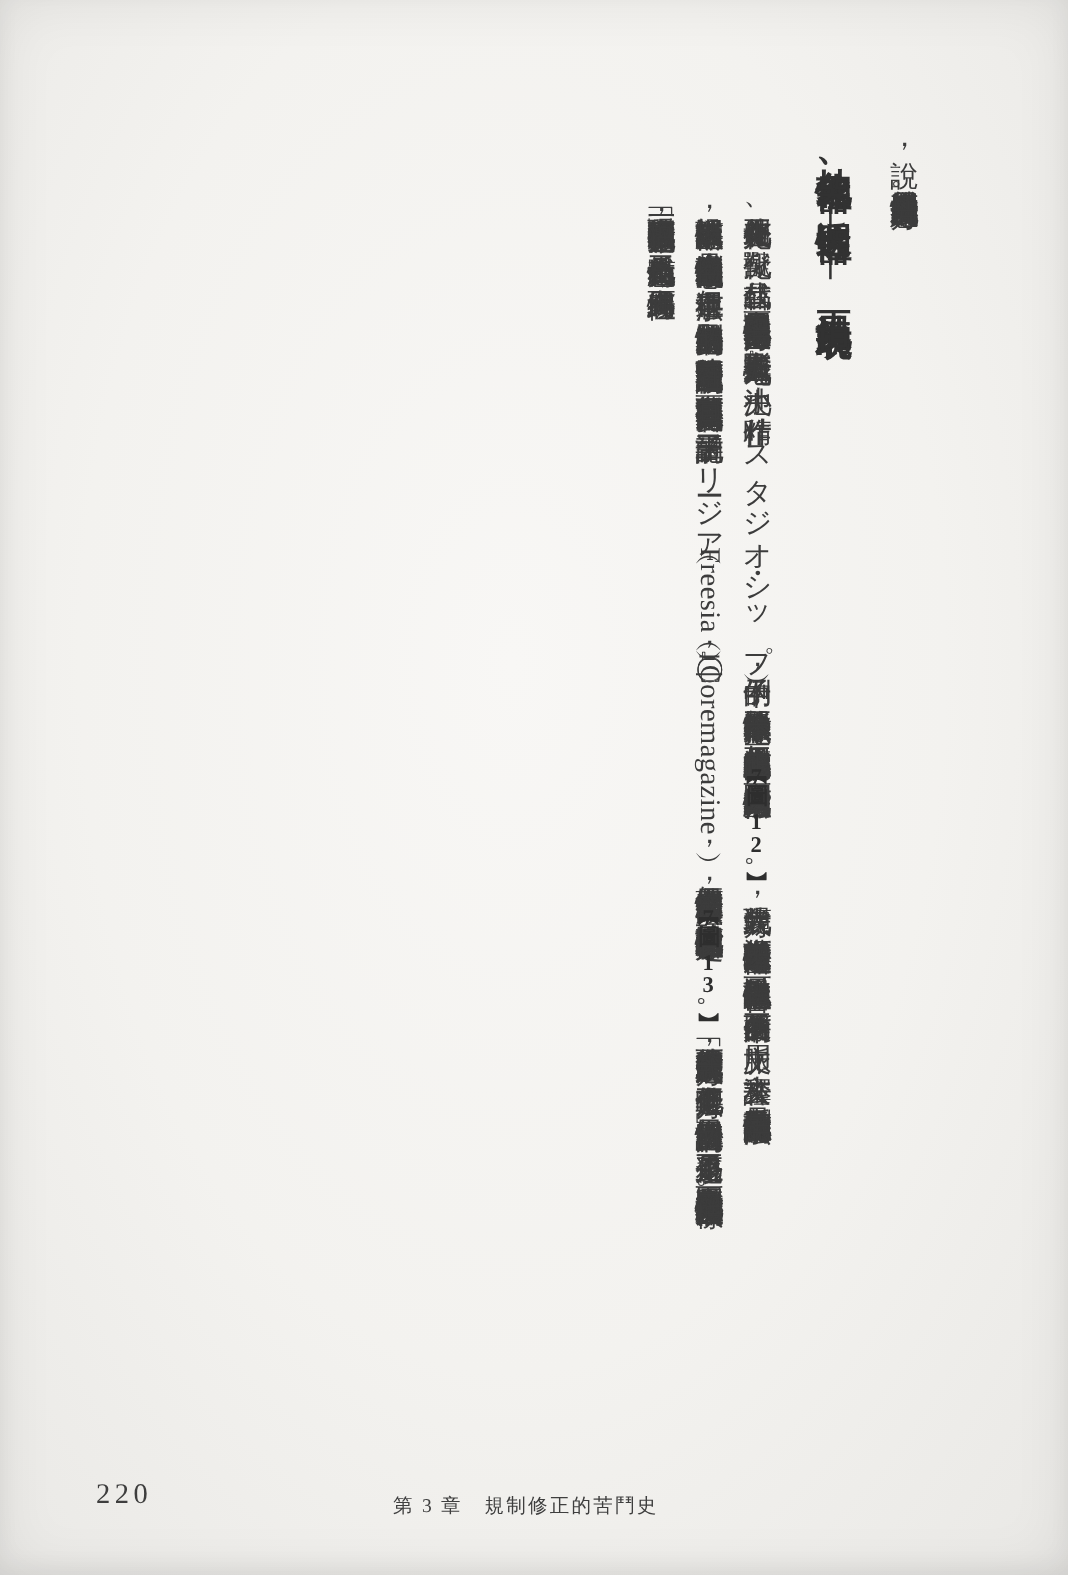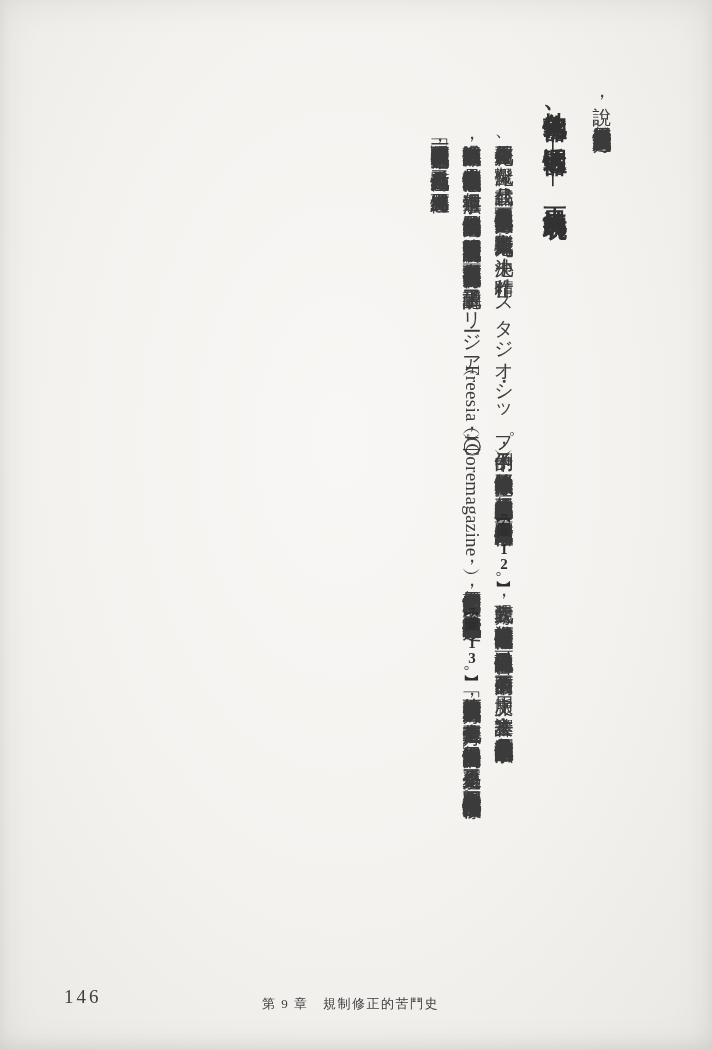--- a/index.html
+++ b/index.html
@@ -83,17 +83,17 @@
     <h2 class="section-heading">抽象化性器、透明性器——更洗鍊的表現</h2>
 
     <p class="para-indent"><span>此外也有不用擬人化、擬獸化、或代替品，而是用看起來形似「不明物體」來表現性器的方法。在『實驗人形・奧斯卡』（一九七九，小池一夫、叶精作、スタジオ・シップ）的例子中，性器修正的形狀雖然很像棒狀挖空，但這並不是作家完稿後由編輯經手的修正，而是作家一開始就用抽象的方式描繪男性性器</span><span class="fig-ref">【圖7-12】</span><span>。此類表現方式，讀者必須從前後文脈才能理解這東西是男性性器，可以說是從敘事中認識的男性性器官。將乍看不像的東西，用文脈、文本去詮釋，是劇畫系青年雜誌和初期的色情劇畫雜誌上常見的手法。</span></p>
 
     <p class="para-indent"><span>透過解讀故事來顯現的性器，是在大腦中慢慢將看到的物體理解成性器的概念；但還有一種手法，則是將性器本身都變成透明的。儘管按照常理透明的東西應該就不可能被看到，然而卻有一種技巧可以把看不見的東西變成看得見。古事記王子的『フリージア（Freesia）』（二〇〇〇，Coremagazine），便藉由在男性性器四周畫出精細的愛液，巧妙地讓讀者意識到透明化的男性性器之存在</span><span class="fig-ref">【圖7-13】</span><span>。儘管有的人可能會疑惑「就算不用這麼麻煩的方式，也有其他修正方法吧？」但讓男性性器官變透明的目的，不是為了規避修正，而是因為透明化後才能更精密地描繪男性性器插入女性性器的模樣。</span></p>
 
     <p class="para-indent">這種表現我們在「斷面圖」一章也稍微提過，也就是為了凸顯女性角色，在纏綿場面將男性</p>
 
   </div>
 
-  <div class="footer-page-number">146</div>
+  <div class="footer-page-number">220</div>
 
-  <div class="footer-chapter">第 9 章　規制修正的苦鬥史</div>
+  <div class="footer-chapter">第 3 章　規制修正的苦鬥史</div>
 
 </div>
 
 </body></html>

